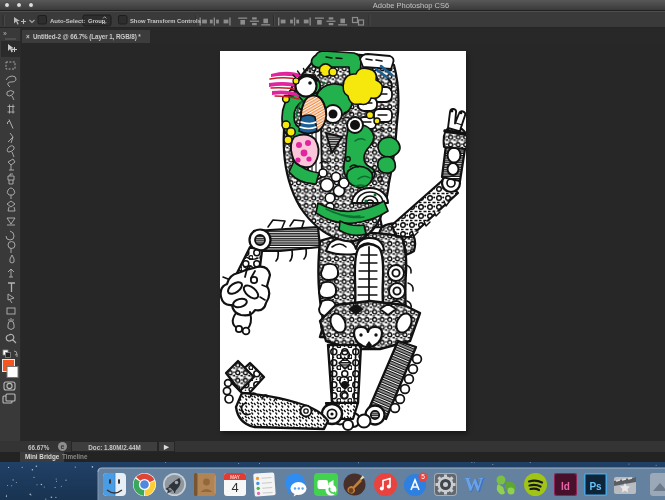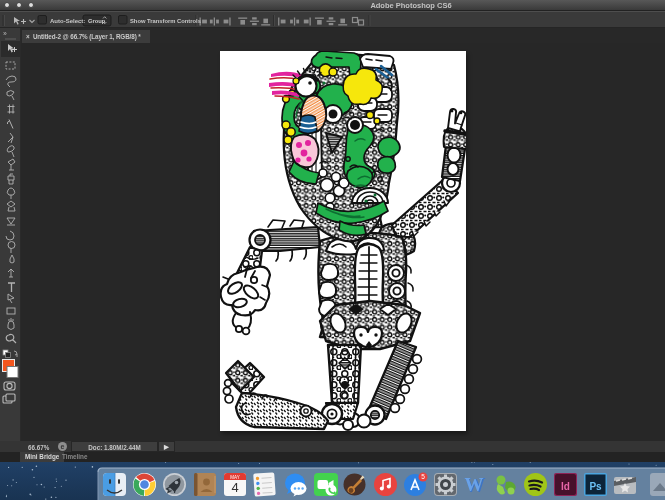--- a/index.html
+++ b/index.html
@@ -1,18 +1,18 @@
 <!DOCTYPE html>
 <html><head><meta charset="utf-8">
 <style>
 *{margin:0;padding:0;box-sizing:border-box}
 html,body{width:665px;height:500px;overflow:hidden;font-family:"Liberation Sans",sans-serif;background:#1a2b50}
 #titlebar{position:absolute;left:0;top:0;width:665px;height:11px;background:linear-gradient(#585858,#3a3a3a);border-bottom:1px solid #222}
 #titlebar .dot{position:absolute;top:2px;width:6px;height:6px;border-radius:50%;background:#dedede;border:1px solid #3e3e3e}
-#title{position:absolute;left:351px;top:1px;width:120px;text-align:center;font-size:7.5px;color:#c2c2c2;font-weight:bold}
+#title{position:absolute;left:351px;top:1px;width:120px;text-align:center;font-size:7.5px;color:#c2c2c2;font-weight:normal}
 #optbar{position:absolute;left:0;top:11px;width:665px;height:17px;background:#3a3a3a;border-top:1px solid #4e4e4e;border-bottom:1px solid #252525}
 #tabbar{position:absolute;left:0;top:28px;width:665px;height:15px;background:#282828}
 #tab{position:absolute;left:22px;top:30px;width:128px;height:13px;background:#3c3c3c;color:#c9c9c9;font-size:6.3px;font-weight:bold;letter-spacing:-0.1px;line-height:13px;padding-left:4px;white-space:nowrap;overflow:hidden}
 #toolbar{position:absolute;left:0;top:28px;width:21px;height:413px;background:#393939;border-right:1px solid #2a2a2a}
 #work{position:absolute;left:21px;top:43px;width:644px;height:398px;background:#272727}
 #canvas{position:absolute;left:199px;top:8px;width:246px;height:380px;background:#fff;box-shadow:2px 3px 4px rgba(0,0,0,0.35)}
 #statusbar{position:absolute;left:0;top:441px;width:665px;height:11px;background:#343434;color:#c4c4c4;font-size:6.3px;font-weight:bold}
 #minibar{position:absolute;left:0;top:452px;width:665px;height:10px;background:#232323;font-size:6.3px}
 #mbtab{position:absolute;left:20px;top:0;height:10px;background:#3c3c3c;color:#d8d8d8;padding:0 5px;line-height:10px;font-weight:bold}
 #tltab{position:absolute;left:57px;top:0;height:10px;color:#8a8a8a;padding:0 5px;line-height:10px;font-weight:bold}

